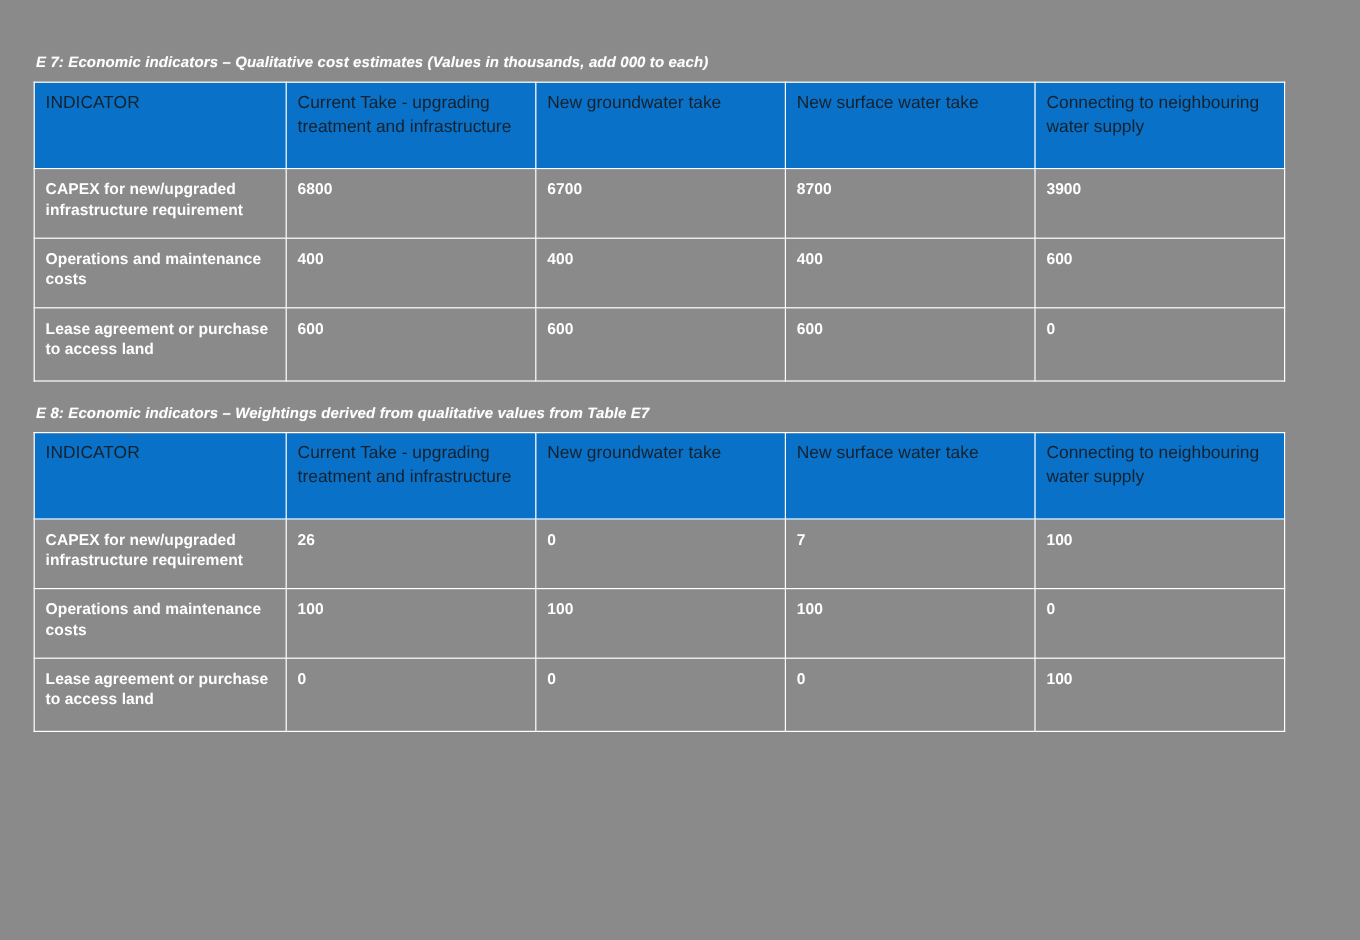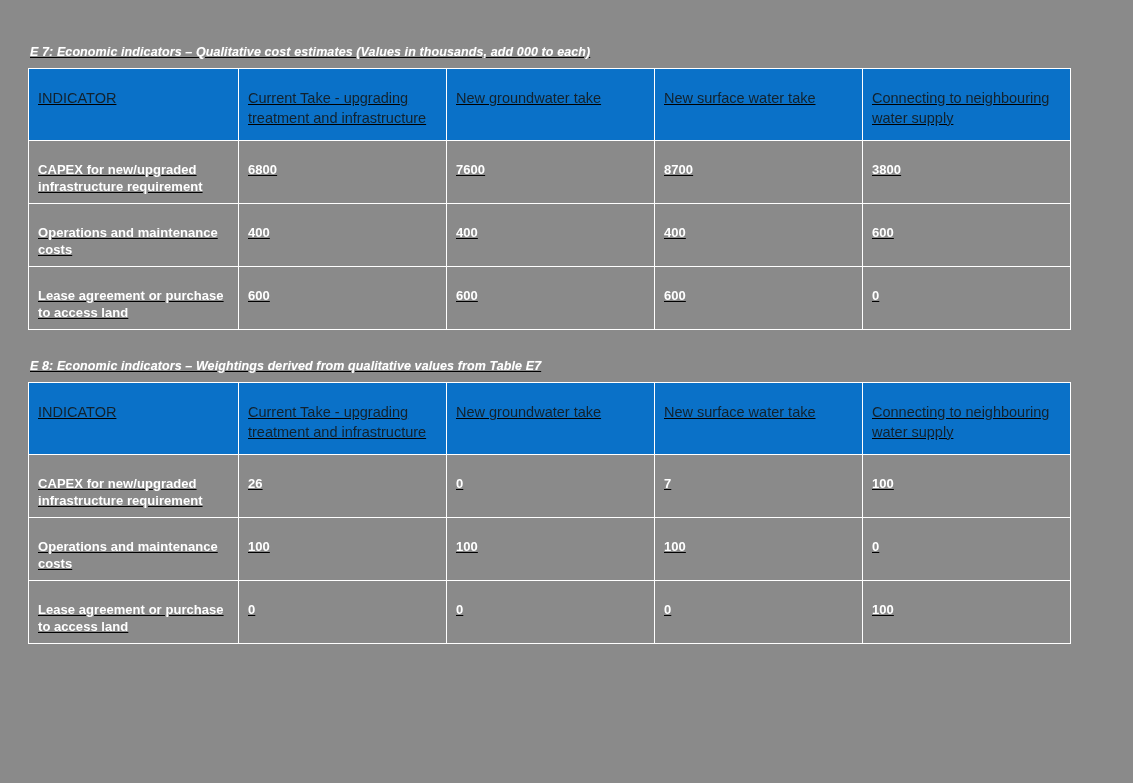--- a/index.html
+++ b/index.html
@@ -12,47 +12,46 @@
     background: #8a8a8a;
     font-family: "Liberation Sans", sans-serif;
     overflow: hidden;
   }
   .page {
     position: relative;
     width: 1024px;
     height: 783px;
     box-sizing: border-box;
     padding: 44px 28px 0 28px;
-    text-decoration: underline;
   }
   .caption {
     font-size: 12.5px;
     font-style: italic;
     font-weight: bold;
     color: #ffffff;
     letter-spacing: 0.1px;
     line-height: 16px;
     margin: 0 0 8px 2px;
     white-space: nowrap;
     text-shadow: 0 0 1px rgba(255,255,255,0.35);
   }
   .caption.second {
-    margin-top: 28px;
+    margin-top: 18px;
   }
   table.doc-table {
     border-collapse: collapse;
     width: 1042px;
     table-layout: fixed;
     border: 1px solid #ffffff;
   }
   table.doc-table th,
   table.doc-table td {
     border: 1px solid #ffffff;
     vertical-align: top;
-    padding: 20px 9px 8px 9px;
+    padding: 8px 9px 8px 9px;
     box-sizing: border-box;
   }
   table.doc-table th {
     background: #0a71c8;
     color: #12222e;
     font-weight: normal;
     font-size: 14.5px;
     line-height: 19.5px;
     text-align: left;
     height: 72px;
@@ -99,23 +98,23 @@
         <th>Current Take - upgrading treatment and infrastructure</th>
         <th>New groundwater take</th>
         <th>New surface water take</th>
         <th>Connecting to neighbouring water supply</th>
       </tr>
     </thead>
     <tbody>
       <tr class="data-row">
         <td class="row-label">CAPEX for new/upgraded infrastructure requirement</td>
         <td>6800</td>
-        <td>7600</td>
+        <td>6700</td>
         <td>8700</td>
-        <td>3800</td>
+        <td>3900</td>
       </tr>
       <tr class="data-row">
         <td class="row-label">Operations and maintenance costs</td>
         <td>400</td>
         <td>400</td>
         <td>400</td>
         <td>600</td>
       </tr>
       <tr class="data-row tall">
         <td class="row-label">Lease agreement or purchase to access land</td>

